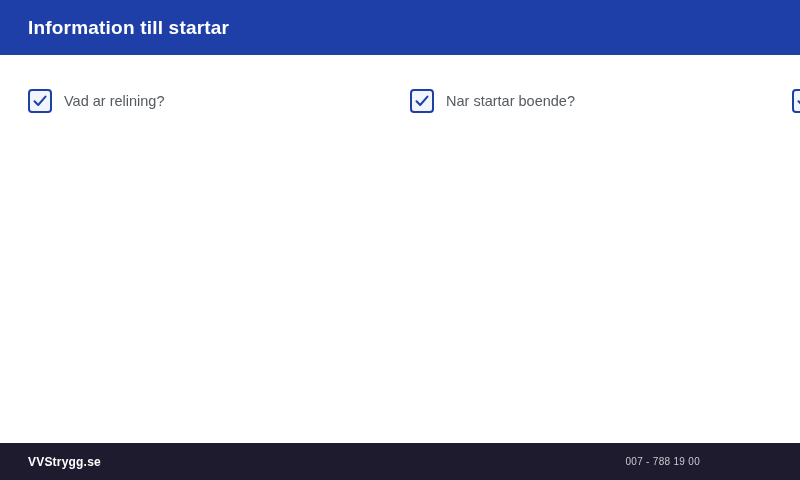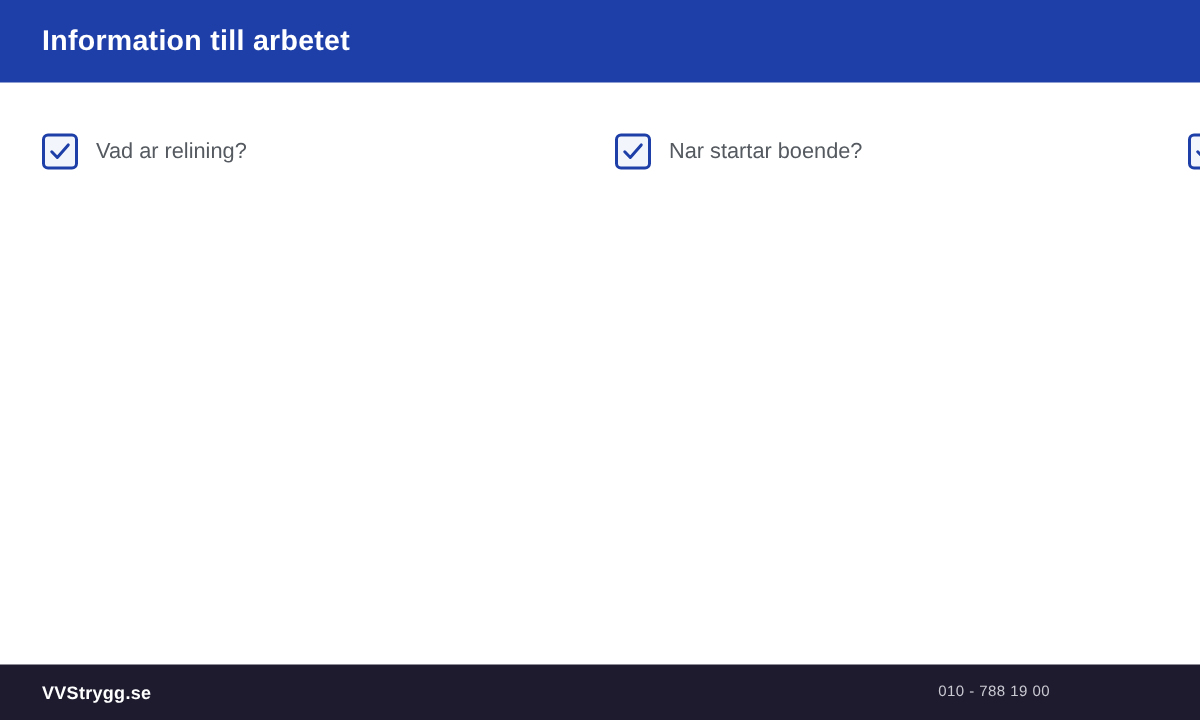--- a/index.html
+++ b/index.html
@@ -104,21 +104,21 @@
     letter-spacing: 0.3px;
     margin-right: 72px;
   }
 </style>
 </head>
 <body>
 
 <div class="slide">
 
   <div class="header">
-    <div class="header-title">Information till arbetet</div>
+    <div class="header-title">Information till startar</div>
   </div>
 
   <div class="content">
     <div class="checklist">
 
       <div class="check-item">
         <span class="checkbox">
           <svg width="16" height="16" viewBox="0 0 16 16" aria-hidden="true">
             <path d="M2.5 8.2 L6.2 12 L13.5 3.6" fill="none" stroke="#1F3FA8" stroke-width="2" stroke-linecap="round" stroke-linejoin="round"></path>
           </svg>
@@ -142,16 +142,16 @@
           </svg>
         </span>
 
       </div>
 
     </div>
   </div>
 
   <div class="footer">
     <div class="footer-logo">VVStrygg.se</div>
-    <div class="footer-phone">010 - 788 19 00</div>
+    <div class="footer-phone">007 - 788 19 00</div>
   </div>
 
 </div>
 
 </body></html>

